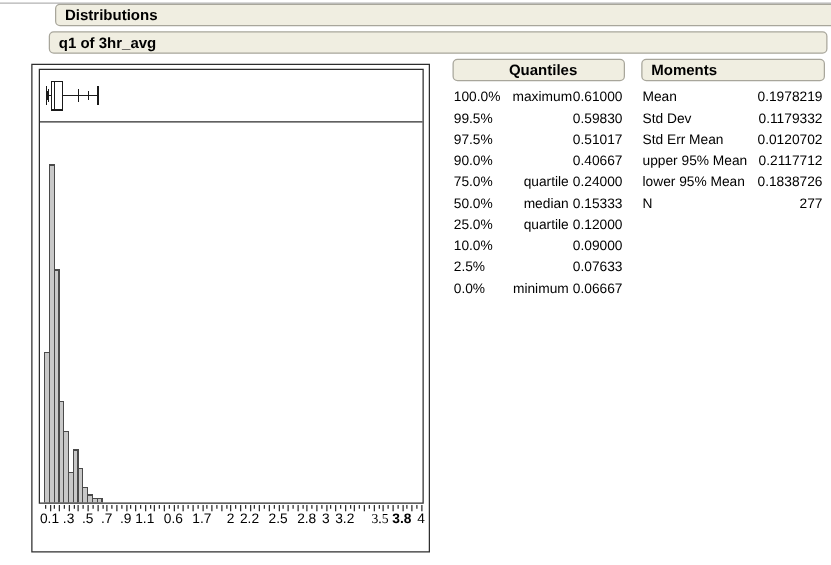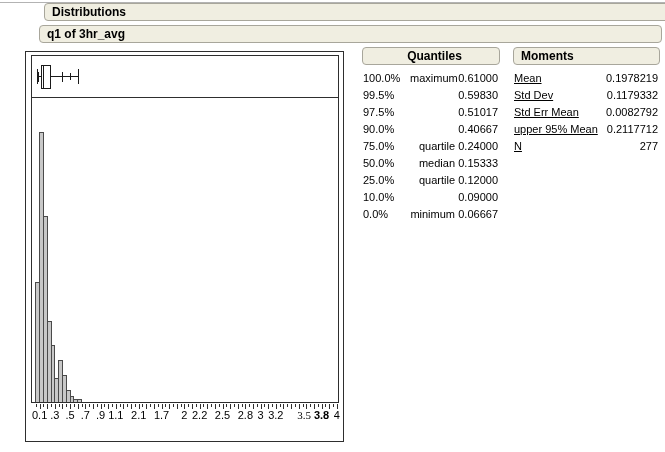--- a/index.html
+++ b/index.html
@@ -34,21 +34,21 @@
   .axis-labels{position:absolute;left:32px;top:409px;width:306px;height:13px;font-size:11px;}
   .axis-labels .xlab{position:absolute;top:0;transform:translateX(-50%);white-space:nowrap;}
 
   .stat-rows{position:absolute;font-size:11px;}
   .rows-quantiles{left:363px;top:69px;width:136px;}
   .rows-moments{left:514px;top:69px;width:145px;}
   .srow{display:flex;height:17px;line-height:15px;align-items:flex-end;}
   .qpct{width:47px;}
   .qname{width:45px;text-align:right;}
   .qval{flex:1;text-align:right;padding-right:1px;}
-  .mlabel{flex:1;text-decoration:underline;}
+  .mlabel{flex:1;}
   .mval{text-align:right;padding-right:1px;}
   svg{display:block;}
 </style>
 </head>
 <body>
 
 <div class="page">
   <div class="topline"></div>
 
   <div class="outline-bar bar-distributions">
@@ -175,21 +175,21 @@
       <div class="tick" style="left: 300.99px; height: 3px;"></div>
       <div class="tick" style="left: 304.8px; height: 5px;"></div>
     </div>
   <div class="axis-labels" id="axis-labels">
       <span class="xlab" style="left: 7.62px;">0.1</span>
       <span class="xlab" style="left: 22.86px;">.3</span>
       <span class="xlab" style="left: 38.1px;">.5</span>
       <span class="xlab" style="left: 53.34px;">.7</span>
       <span class="xlab" style="left: 68.58px;">.9</span>
       <span class="xlab" style="left: 83.82px;">1.1</span>
-      <span class="xlab" style="left: 106.68px;">2.1</span>
+      <span class="xlab" style="left: 106.68px;">0.6</span>
       <span class="xlab" style="left: 129.54px;">1.7</span>
       <span class="xlab" style="left: 152.4px;">2</span>
       <span class="xlab" style="left: 167.64px;">2.2</span>
       <span class="xlab" style="left: 190.5px;">2.5</span>
       <span class="xlab" style="left: 213.36px;">2.8</span>
       <span class="xlab" style="left: 228.6px;">3</span>
       <span class="xlab" style="left: 243.84px;">3.2</span>
       <span class="xlab" style="left: 272px; font-family: Liberation Serif, serif;">3.5</span>
       <span class="xlab" style="left: 289.56px; font-weight: bold;">3.8</span>
       <span class="xlab" style="left: 304.8px;">4</span>
@@ -233,44 +233,53 @@
         <span class="qpct">25.0%</span>
         <span class="qname">quartile</span>
         <span class="qval">0.12000</span>
       </div>
       <div class="srow">
         <span class="qpct">10.0%</span>
         <span class="qname"></span>
         <span class="qval">0.09000</span>
       </div>
       <div class="srow">
+        <span class="qpct">2.5%</span>
+        <span class="qname"></span>
+        <span class="qval">0.07633</span>
+      </div>
+      <div class="srow">
         <span class="qpct">0.0%</span>
         <span class="qname">minimum</span>
         <span class="qval">0.06667</span>
       </div>
     </div>
 
   <div class="outline-bar bar-moments">
     <span>Moments</span>
   </div>
   <div class="stat-rows rows-moments" id="moments-rows">
       <div class="srow">
         <span class="mlabel">Mean</span>
         <span class="mval">0.1978219</span>
       </div>
       <div class="srow">
         <span class="mlabel">Std Dev</span>
         <span class="mval">0.1179332</span>
       </div>
       <div class="srow">
         <span class="mlabel">Std Err Mean</span>
-        <span class="mval">0.0082792</span>
+        <span class="mval">0.0120702</span>
       </div>
       <div class="srow">
         <span class="mlabel">upper 95% Mean</span>
         <span class="mval">0.2117712</span>
       </div>
       <div class="srow">
+        <span class="mlabel">lower 95% Mean</span>
+        <span class="mval">0.1838726</span>
+      </div>
+      <div class="srow">
         <span class="mlabel">N</span>
         <span class="mval">277</span>
       </div>
     </div>
 </div>
 
 </body></html>

